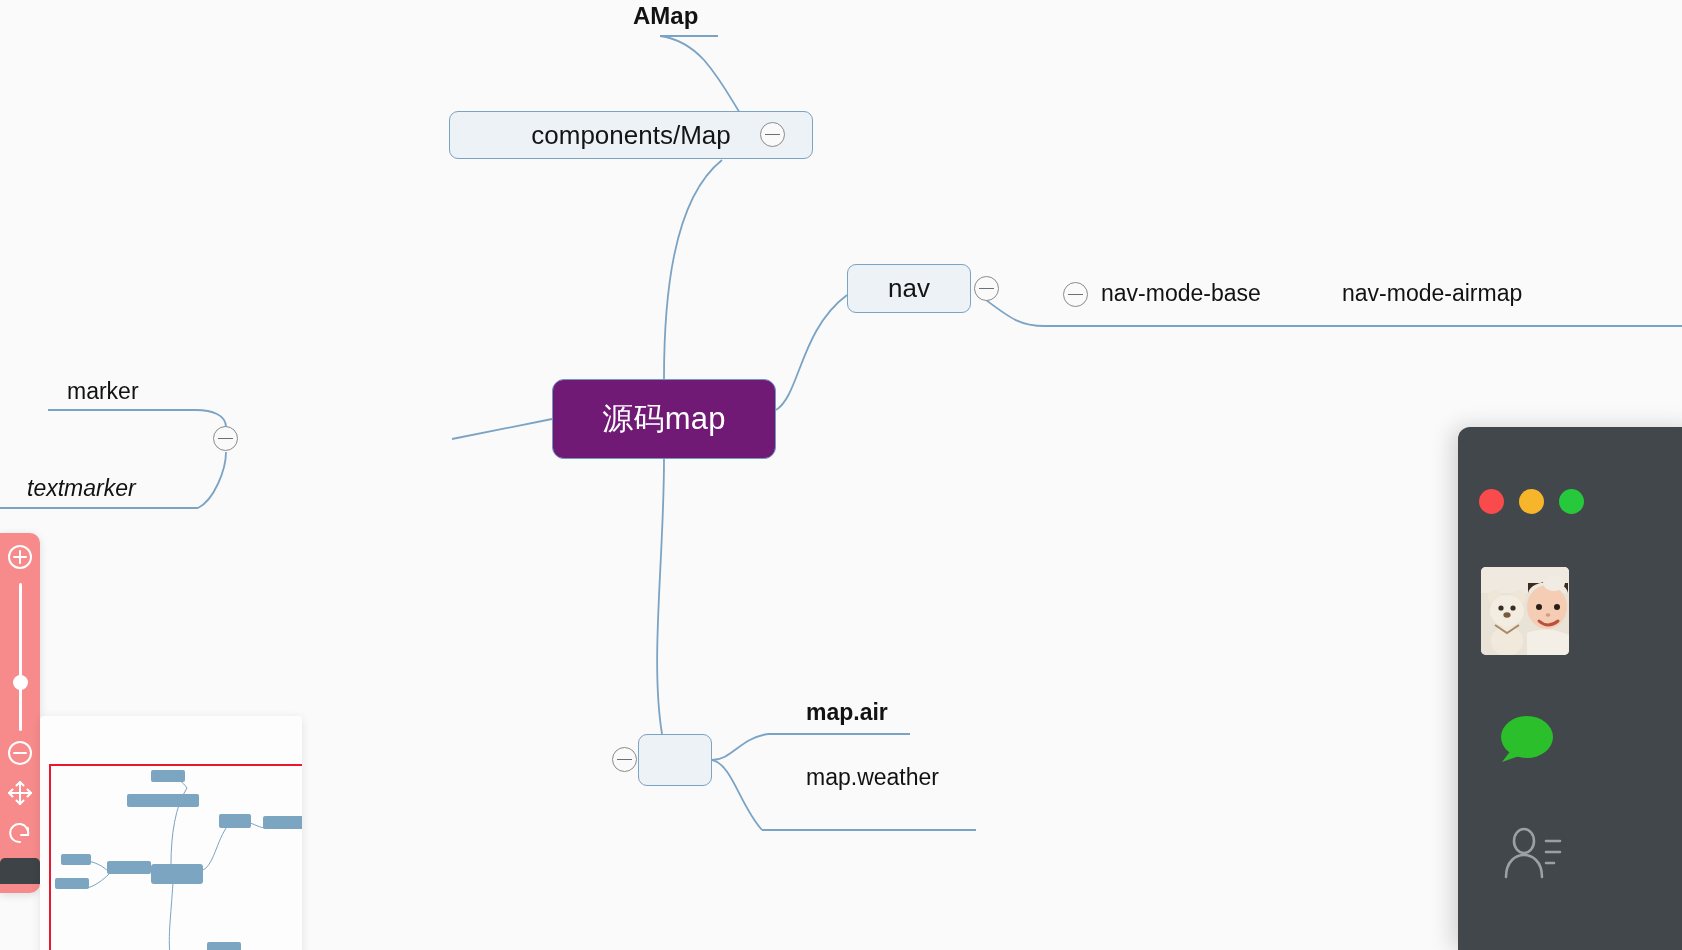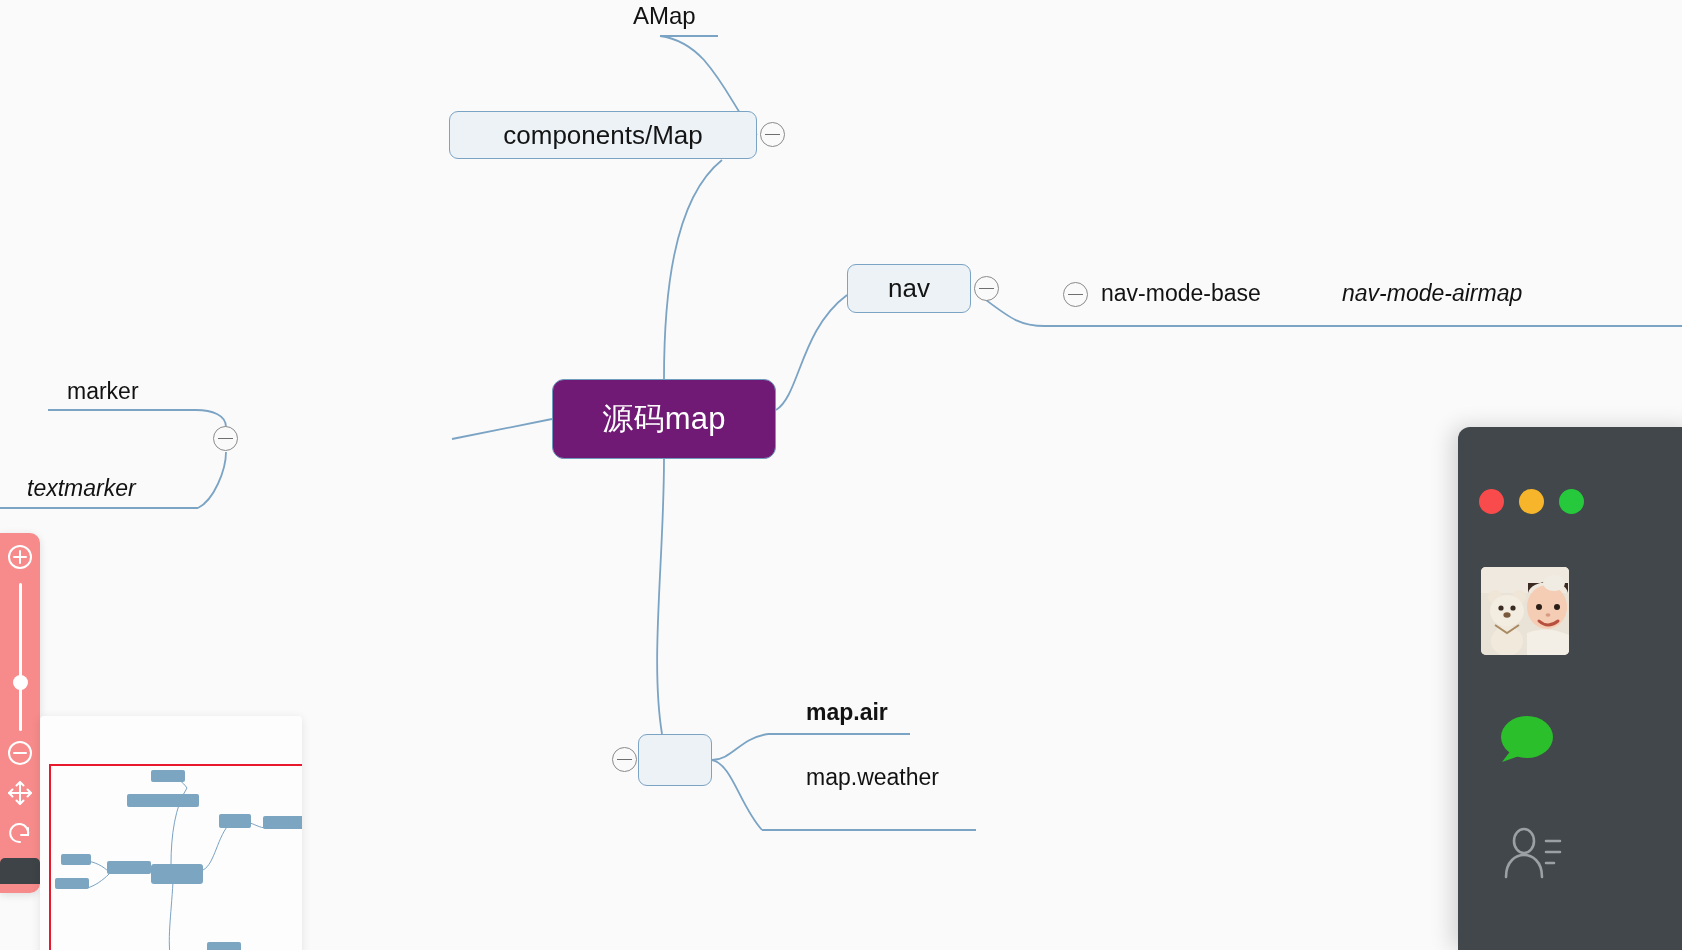--- a/index.html
+++ b/index.html
@@ -57,21 +57,21 @@
   }
 
   #node-root {
     left: 552px; top: 379px;
     width: 224px; height: 80px;
     font-size: 31px;
     letter-spacing: 0.2px;
   }
   #node-components-map {
     left: 449px; top: 111px;
-    width: 308px; height: 48px;
+    width: 364px; height: 48px;
     font-size: 26px;
   }
   #node-nav {
     left: 847px; top: 264px;
     width: 124px; height: 49px;
     font-size: 26px;
     align-items: center;
   }
   #node-massmarer {
     left: 236px; top: 415px;
@@ -81,31 +81,31 @@
   #node-empty {
     left: 638px; top: 734px;
     width: 74px; height: 52px;
     font-size: 20px;
   }
 
   #node-amap {
     left: 633px; top: 0px;
     height: 32px;
     font-size: 24px;
+    font-weight: bold;
   }
   #node-nav-mode-base {
     left: 1101px; top: 277px;
     height: 32px;
     font-size: 23px;
   }
   #node-nav-mode-airmap {
     left: 1342px; top: 277px;
     height: 32px;
     font-size: 23px;
-    font-style: italic;
   }
   #node-marker {
     left: 67px; top: 375px;
     height: 32px;
     font-size: 23px;
   }
   #node-textmarker {
     left: 27px; top: 472px;
     height: 32px;
     font-size: 23px;

